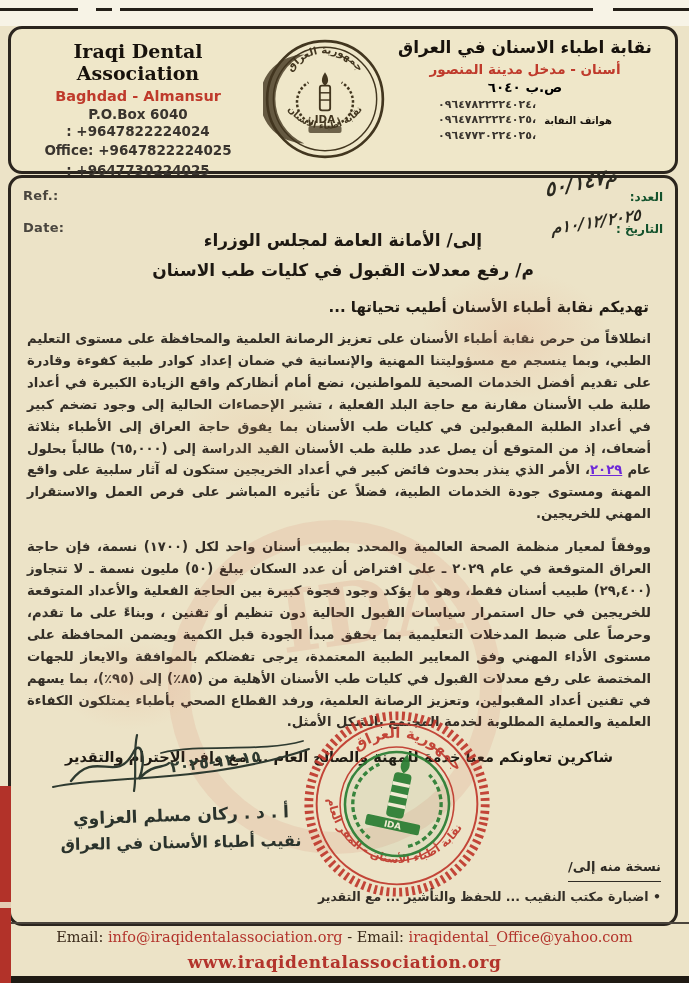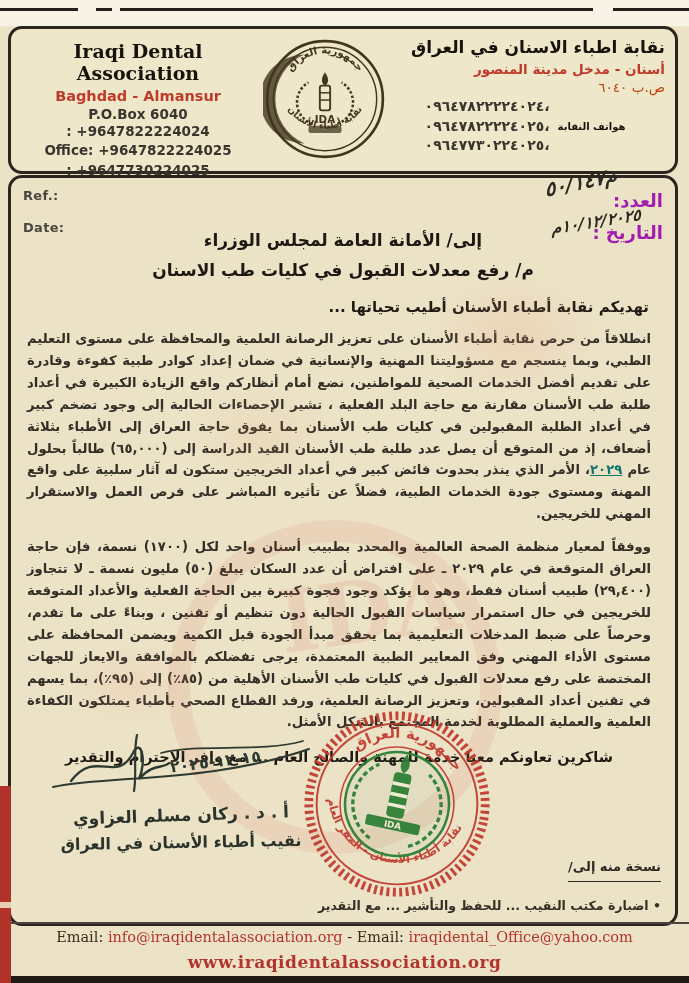--- a/index.html
+++ b/index.html
@@ -12,53 +12,53 @@
                transparent 112px 120px,#241f18 120px 86%,transparent 86% 89%,#241f18 89% 100%);}
   
   .lh-box{position:absolute;left:8px;top:26px;width:664px;height:142px;border:3px solid #2b251e;
           border-radius:14px;background:#efe7c9;}
   .en-block{position:absolute;left:8px;top:12px;width:238px;text-align:center;}
   .en-org{font-family:"DejaVu Serif",serif;font-weight:bold;font-size:19px;color:#17120c;line-height:1.15;}
   .en-city{font-weight:bold;font-size:14.5px;color:#bf3a2b;margin-top:3px;}
   .en-pob{font-weight:bold;font-size:13.5px;color:#39342e;margin-top:2px;}
   .en-phone{font-weight:bold;font-size:13.5px;color:#39342e;line-height:1.45;}
   .seal-wrap{position:absolute;left:252px;top:8px;width:124px;height:124px;}
-  .ar-block{position:absolute;right:10px;top:8px;width:280px;direction:rtl;}
+  .ar-block{position:absolute;right:10px;top:8px;width:280px;text-align:center;direction:rtl;}
   .ar-org{font-weight:bold;font-size:17px;color:#17120c;}
   .ar-city{font-weight:bold;font-size:13.5px;color:#bf3a2b;margin-top:4px;}
-  .ar-pob{font-weight:normal;font-size:13.5px;color:#c2410c;margin-top:2px;}
+  .ar-pob{font-weight:bold;font-size:13.5px;color:#000000;margin-top:2px;}
   .ar-phones{display:flex;direction:rtl;justify-content:center;align-items:center;gap:8px;margin-top:2px;}
   .ar-phones-label{font-weight:bold;font-size:10px;color:#17120c;}
-  .ar-phone-lines{font-weight:bold;font-size:14px;color:#39342e;line-height:1.4;direction:ltr;}
+  .ar-phone-lines{font-weight:bold;font-size:11px;color:#39342e;line-height:1.4;direction:ltr;}
   
   .main-box{position:absolute;left:8px;top:175px;width:664px;height:745px;border:3px solid #2b251e;
             border-radius:14px;}
   .lbl-en{position:absolute;left:12px;font-size:13px;color:#4a463f;font-weight:bold;letter-spacing:.3px;}
-  .lbl-ar{position:absolute;right:12px;font-size:18px;font-weight:bold;color:#a21caf;direction:rtl;}
+  .lbl-ar{position:absolute;right:12px;font-size:12px;font-weight:bold;color:#14532d;direction:rtl;}
   .hand{font-style:italic;font-weight:bold;color:#2a281f;}
   .hand-ref{position:absolute;right:58px;top:-8px;font-size:20px;transform:rotate(-12deg) skewX(-6deg);direction:rtl;}
   .hand-date{position:absolute;right:34px;top:34px;font-size:16px;transform:rotate(-9deg) skewX(-6deg);direction:rtl;}
   .center-line{position:absolute;left:0;right:0;text-align:center;direction:rtl;font-weight:bold;color:#1d1812;}
   .to-line{top:52px;font-size:17px;}
   .subject-line{top:82px;font-size:17px;}
   .greeting{position:absolute;right:26px;top:120px;direction:rtl;font-weight:bold;font-size:15px;color:#1f1a13;}
   .body-text{position:absolute;left:16px;right:24px;top:150px;direction:rtl;}
   .para{font-size:13.2px;font-weight:bold;color:#332e26;line-height:1.66;text-align:justify;margin:0 0 11px 0;}
-  .red-ul{color:#0f766e;text-decoration:underline;}
+  .red-ul{color:#6d28d9;text-decoration:underline;}
   .closing{text-align:center;font-size:14.5px;font-weight:bold;color:#1f1a13;direction:rtl;margin-top:16px;}
   
   .sig-block{position:absolute;left:14px;top:545px;width:312px;text-align:center;z-index:5;}
   .sig-name{font-size:17px;font-weight:bold;color:#2b332c;transform:rotate(-2deg);letter-spacing:.5px;direction:rtl;}
   .sig-title{font-size:16px;font-weight:bold;color:#2b332c;margin-top:8px;transform:rotate(-1deg);direction:rtl;}
   
   .stamp-wrap{position:absolute;left:288px;top:528px;width:196px;height:196px;z-index:4;opacity:.93;}
   
   .cc-block{position:absolute;right:14px;top:678px;direction:rtl;text-align:right;z-index:5;}
   .cc-label{font-size:13px;font-weight:bold;color:#2f2b24;border-bottom:1.5px solid #2f2b24;padding-bottom:7px;display:inline-block;}
-  .cc-item{font-size:12.5px;font-weight:bold;color:#332e26;margin-top:16px;}
+  .cc-item{font-size:12.5px;font-weight:bold;color:#332e26;margin-top:7px;}
   
   .foot-line{position:absolute;top:922px;left:10px;right:0;height:2px;background:#4a443c;}
   .email-row{position:absolute;top:929px;left:0;right:0;text-align:center;direction:ltr;
              font-family:"DejaVu Serif",serif;font-weight:normal;font-size:14.5px;color:#3a2a1a;}
   .email-red{color:#b3342c;}
   .site-row{position:absolute;top:952px;left:0;right:0;text-align:center;
             font-family:"DejaVu Serif",serif;font-weight:bold;font-size:17px;color:#b3342c;letter-spacing:.5px;}
   .bottom-bar{position:absolute;bottom:0;left:0;right:0;height:7px;background:#1f1a13;}
   .red-strip{position:absolute;left:0;top:786px;width:11px;height:197px;background:#b23229;z-index:6;}
   .red-strip-notch{position:absolute;left:0;top:116px;width:11px;height:6px;background:#e3cdb4;}

